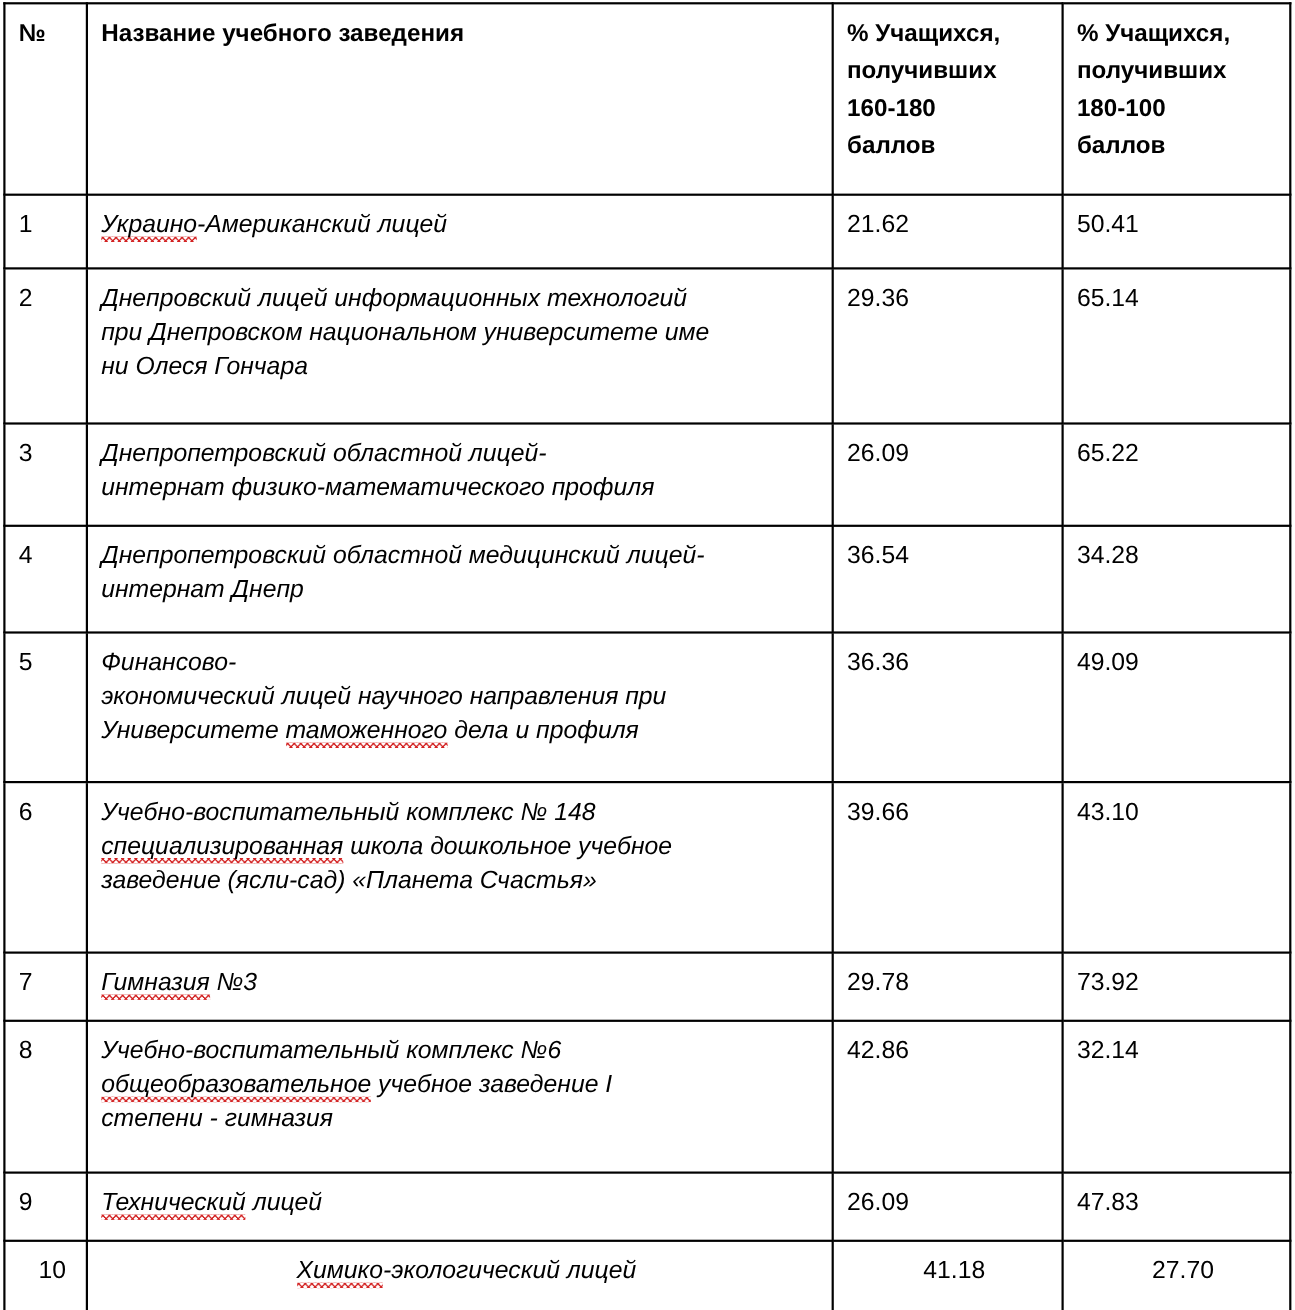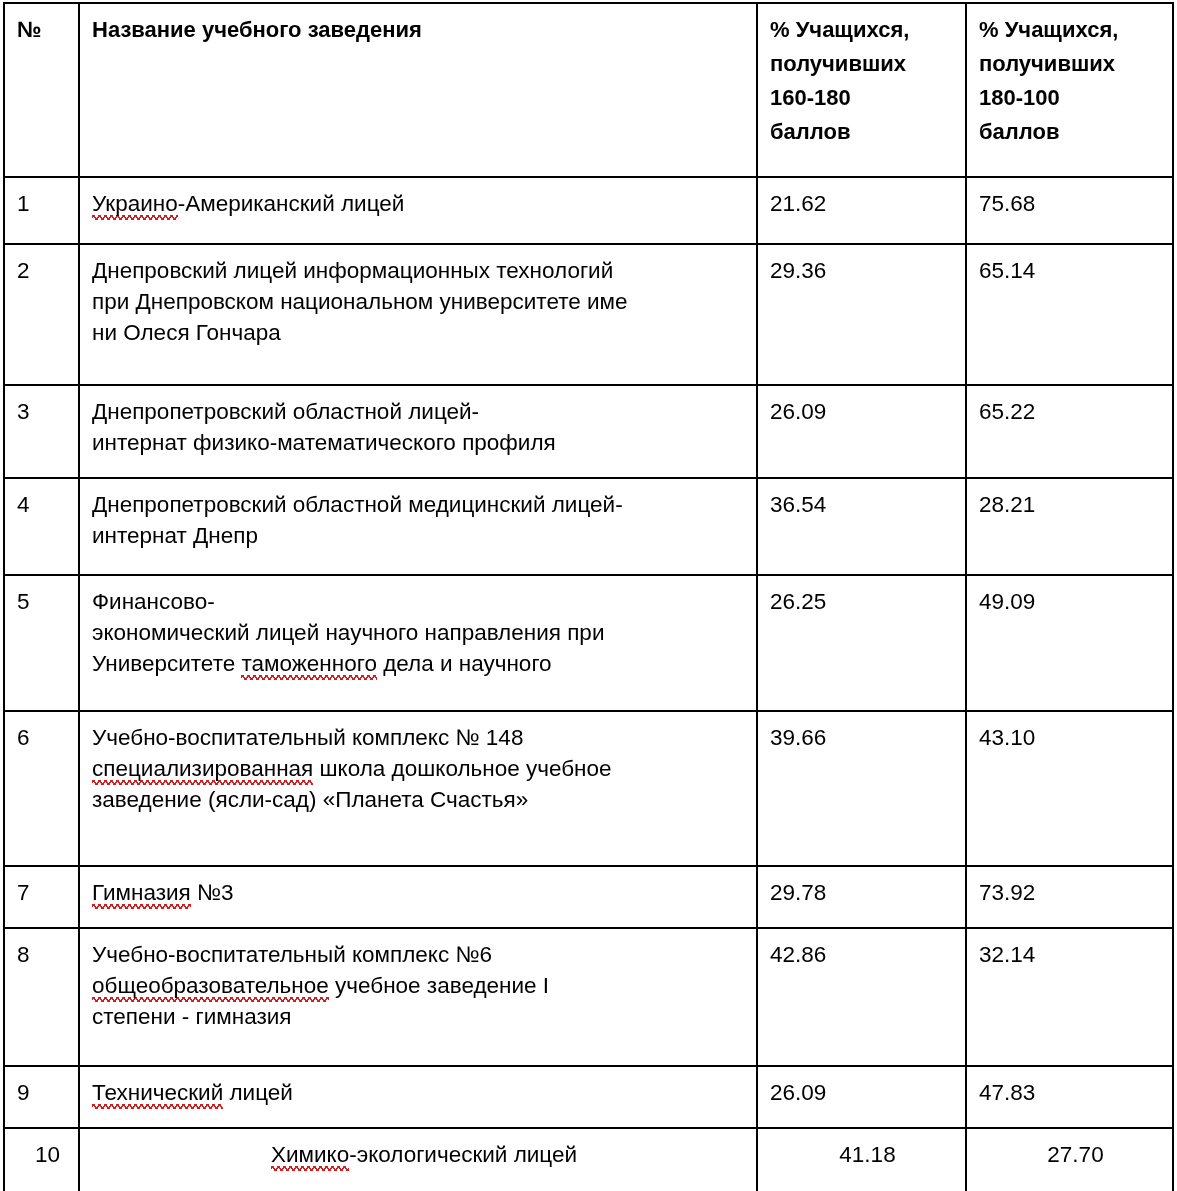--- a/index.html
+++ b/index.html
@@ -62,21 +62,21 @@
   tr.r3 td { height: 93px; }
   tr.r4 td { height: 97px; }
   tr.r5 td { height: 136px; }
   tr.r6 td { height: 155px; }
   tr.r7 td { height: 62px; }
   tr.r8 td { height: 138px; }
   tr.r9 td { height: 62px; }
   tr.r10 td { height: 74px; text-align: center; }
 
   td.num-cell { padding-left: 11px; }
-  td.name-cell { padding-left: 13px; padding-right: 8px; }
+  td.name-cell { padding-left: 13px; padding-right: 8px; font-style: italic; }
   td.pct-cell { padding-left: 14px; }
 
   
   .sp {
     position: relative;
     display: inline;
     background-image:
       linear-gradient(45deg, transparent 45%, #d21e1e 45%, #d21e1e 55%, transparent 55%),
       linear-gradient(-45deg, transparent 45%, #d21e1e 45%, #d21e1e 55%, transparent 55%);
     background-size: 6px 5px;
@@ -113,21 +113,21 @@
           <span>баллов</span>
         </th>
       </tr>
     </thead>
     <tbody>
 
       <tr class="r1">
         <td class="num-cell">1</td>
         <td class="name-cell"><span class="sp">Украино</span><span>-Американский лицей</span></td>
         <td class="pct-cell">21.62</td>
-        <td class="pct-cell">75.68</td>
+        <td class="pct-cell">50.41</td>
       </tr>
 
       <tr class="r2">
         <td class="num-cell">2</td>
         <td class="name-cell">
           <span>Днепровский лицей информационных технологий</span><br>
           <span>при Днепровском национальном университете име</span><br>
           <span>ни Олеся Гончара</span>
         </td>
         <td class="pct-cell">29.36</td>
@@ -144,31 +144,31 @@
         <td class="pct-cell">65.22</td>
       </tr>
 
       <tr class="r4">
         <td class="num-cell">4</td>
         <td class="name-cell">
           <span>Днепропетровский областной медицинский лицей-</span><br>
           <span>интернат Днепр</span>
         </td>
         <td class="pct-cell">36.54</td>
-        <td class="pct-cell">28.21</td>
+        <td class="pct-cell">34.28</td>
       </tr>
 
       <tr class="r5">
         <td class="num-cell">5</td>
         <td class="name-cell">
           <span>Финансово-</span><br>
           <span>экономический лицей научного направления при</span><br>
-          <span>Университете </span><span class="sp">таможенного</span><span> дела и научного</span>
-        </td>
-        <td class="pct-cell">26.25</td>
+          <span>Университете </span><span class="sp">таможенного</span><span> дела и профиля</span>
+        </td>
+        <td class="pct-cell">36.36</td>
         <td class="pct-cell">49.09</td>
       </tr>
 
       <tr class="r6">
         <td class="num-cell">6</td>
         <td class="name-cell">
           <span>Учебно-воспитательный комплекс № 148</span><br>
           <span class="sp">специализированная</span><span> школа дошкольное учебное</span><br>
           <span>заведение (ясли-сад) «Планета Счастья»</span>
         </td>

